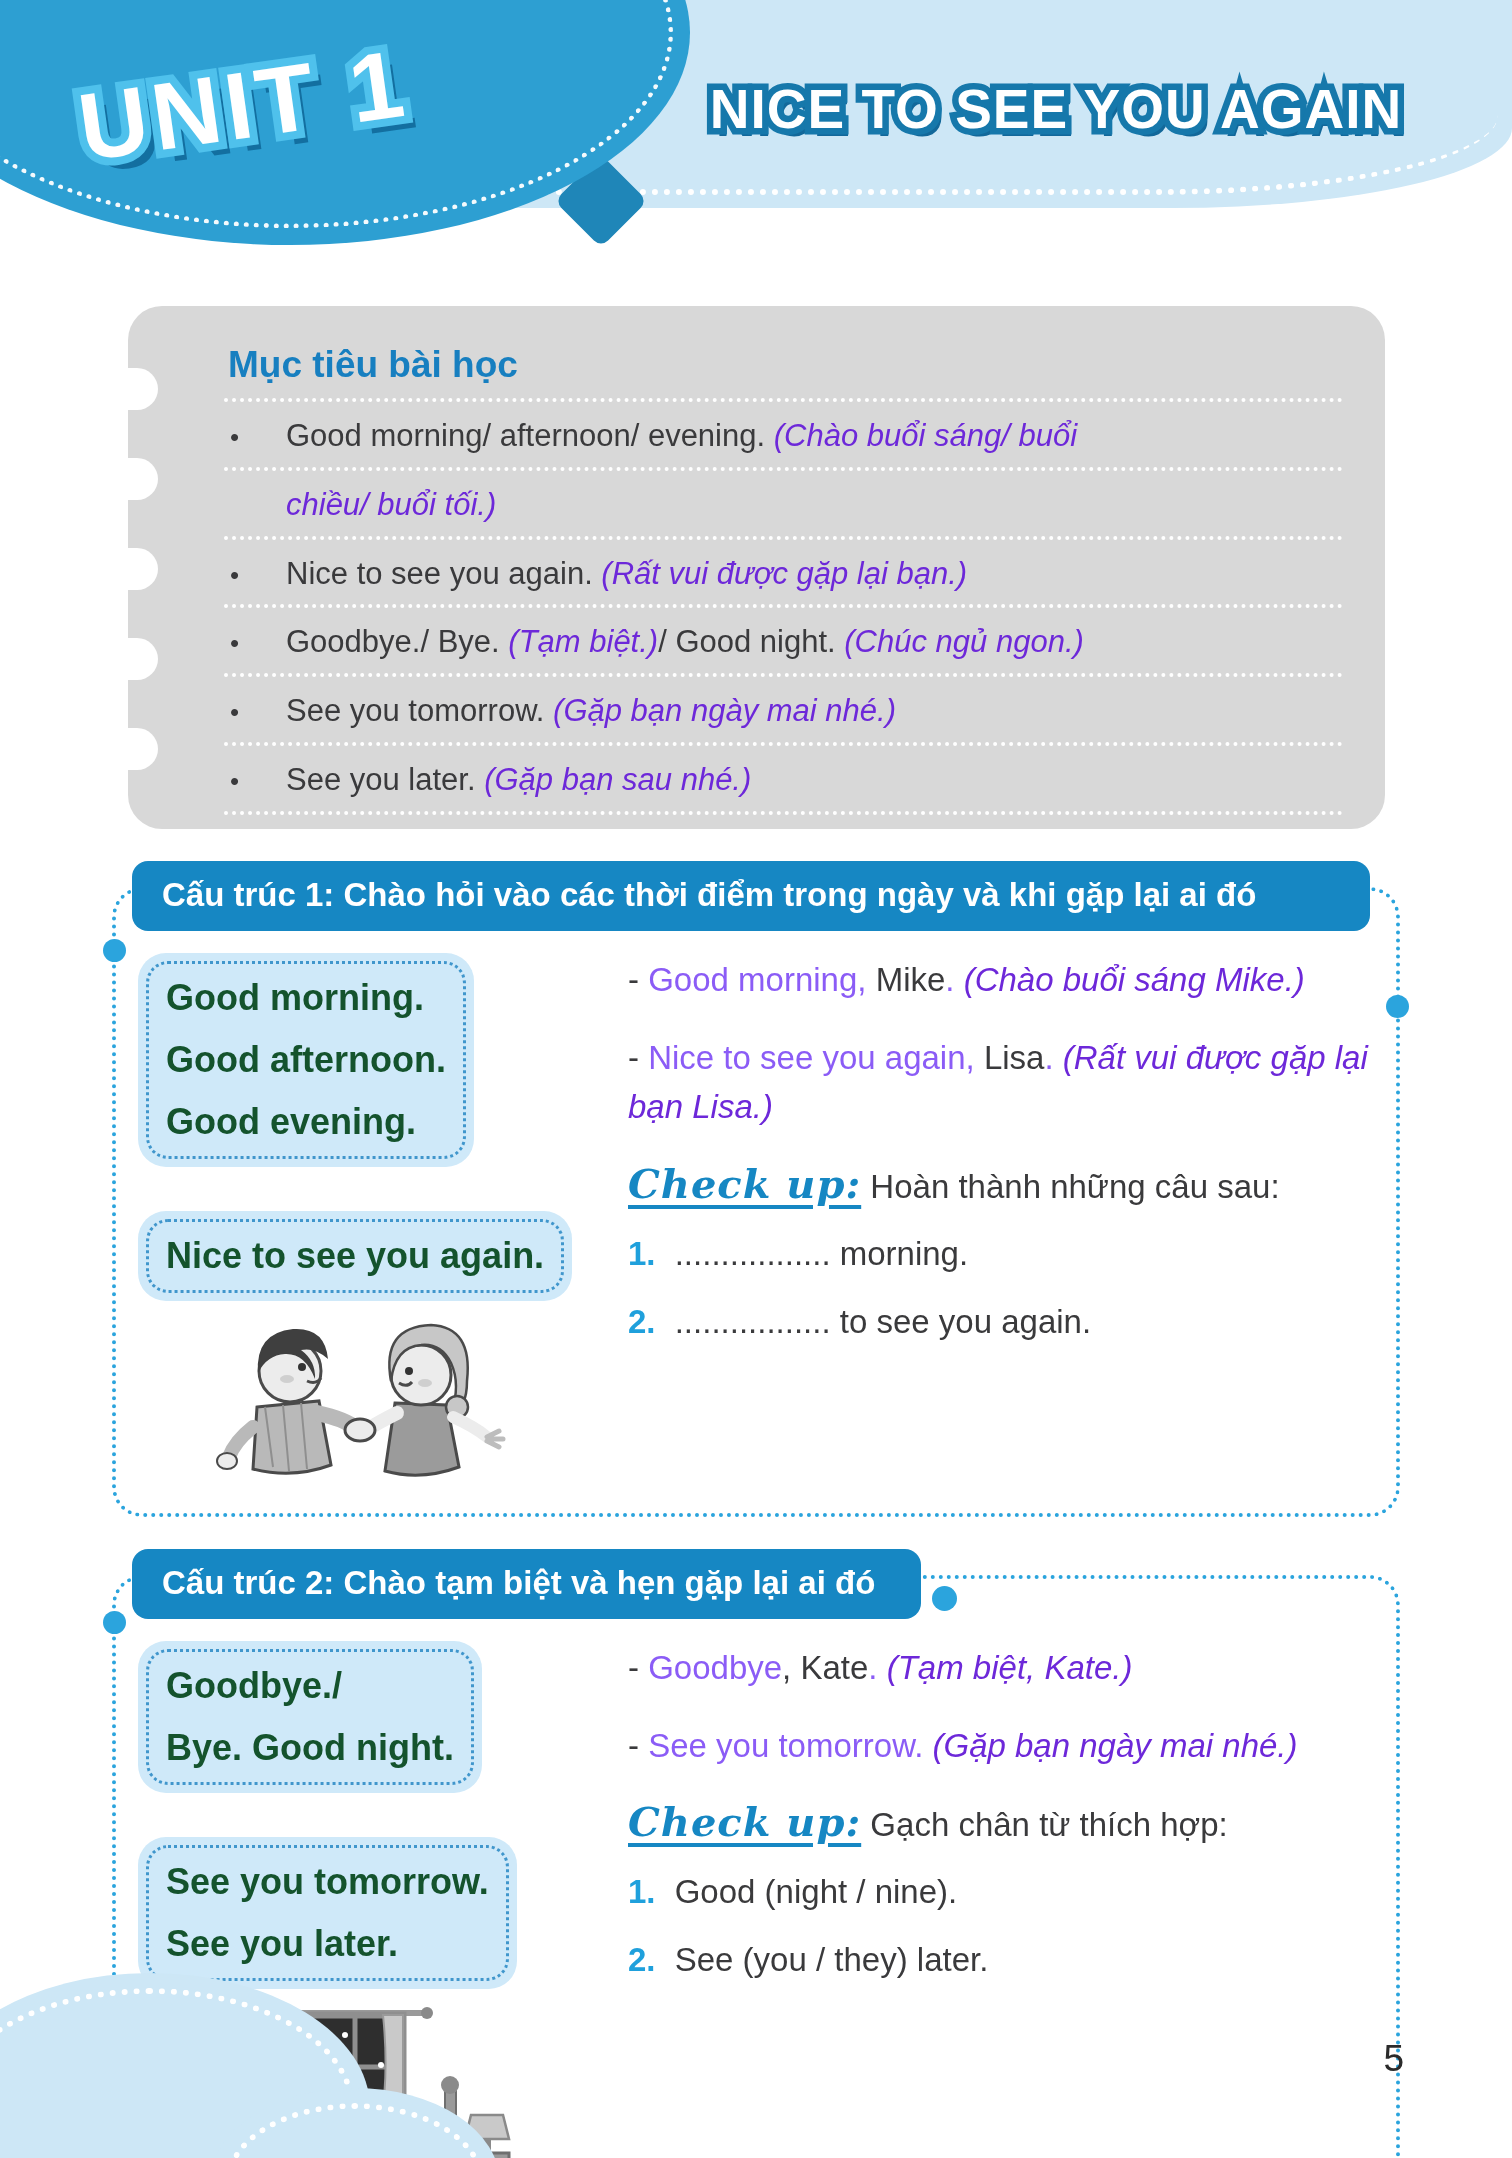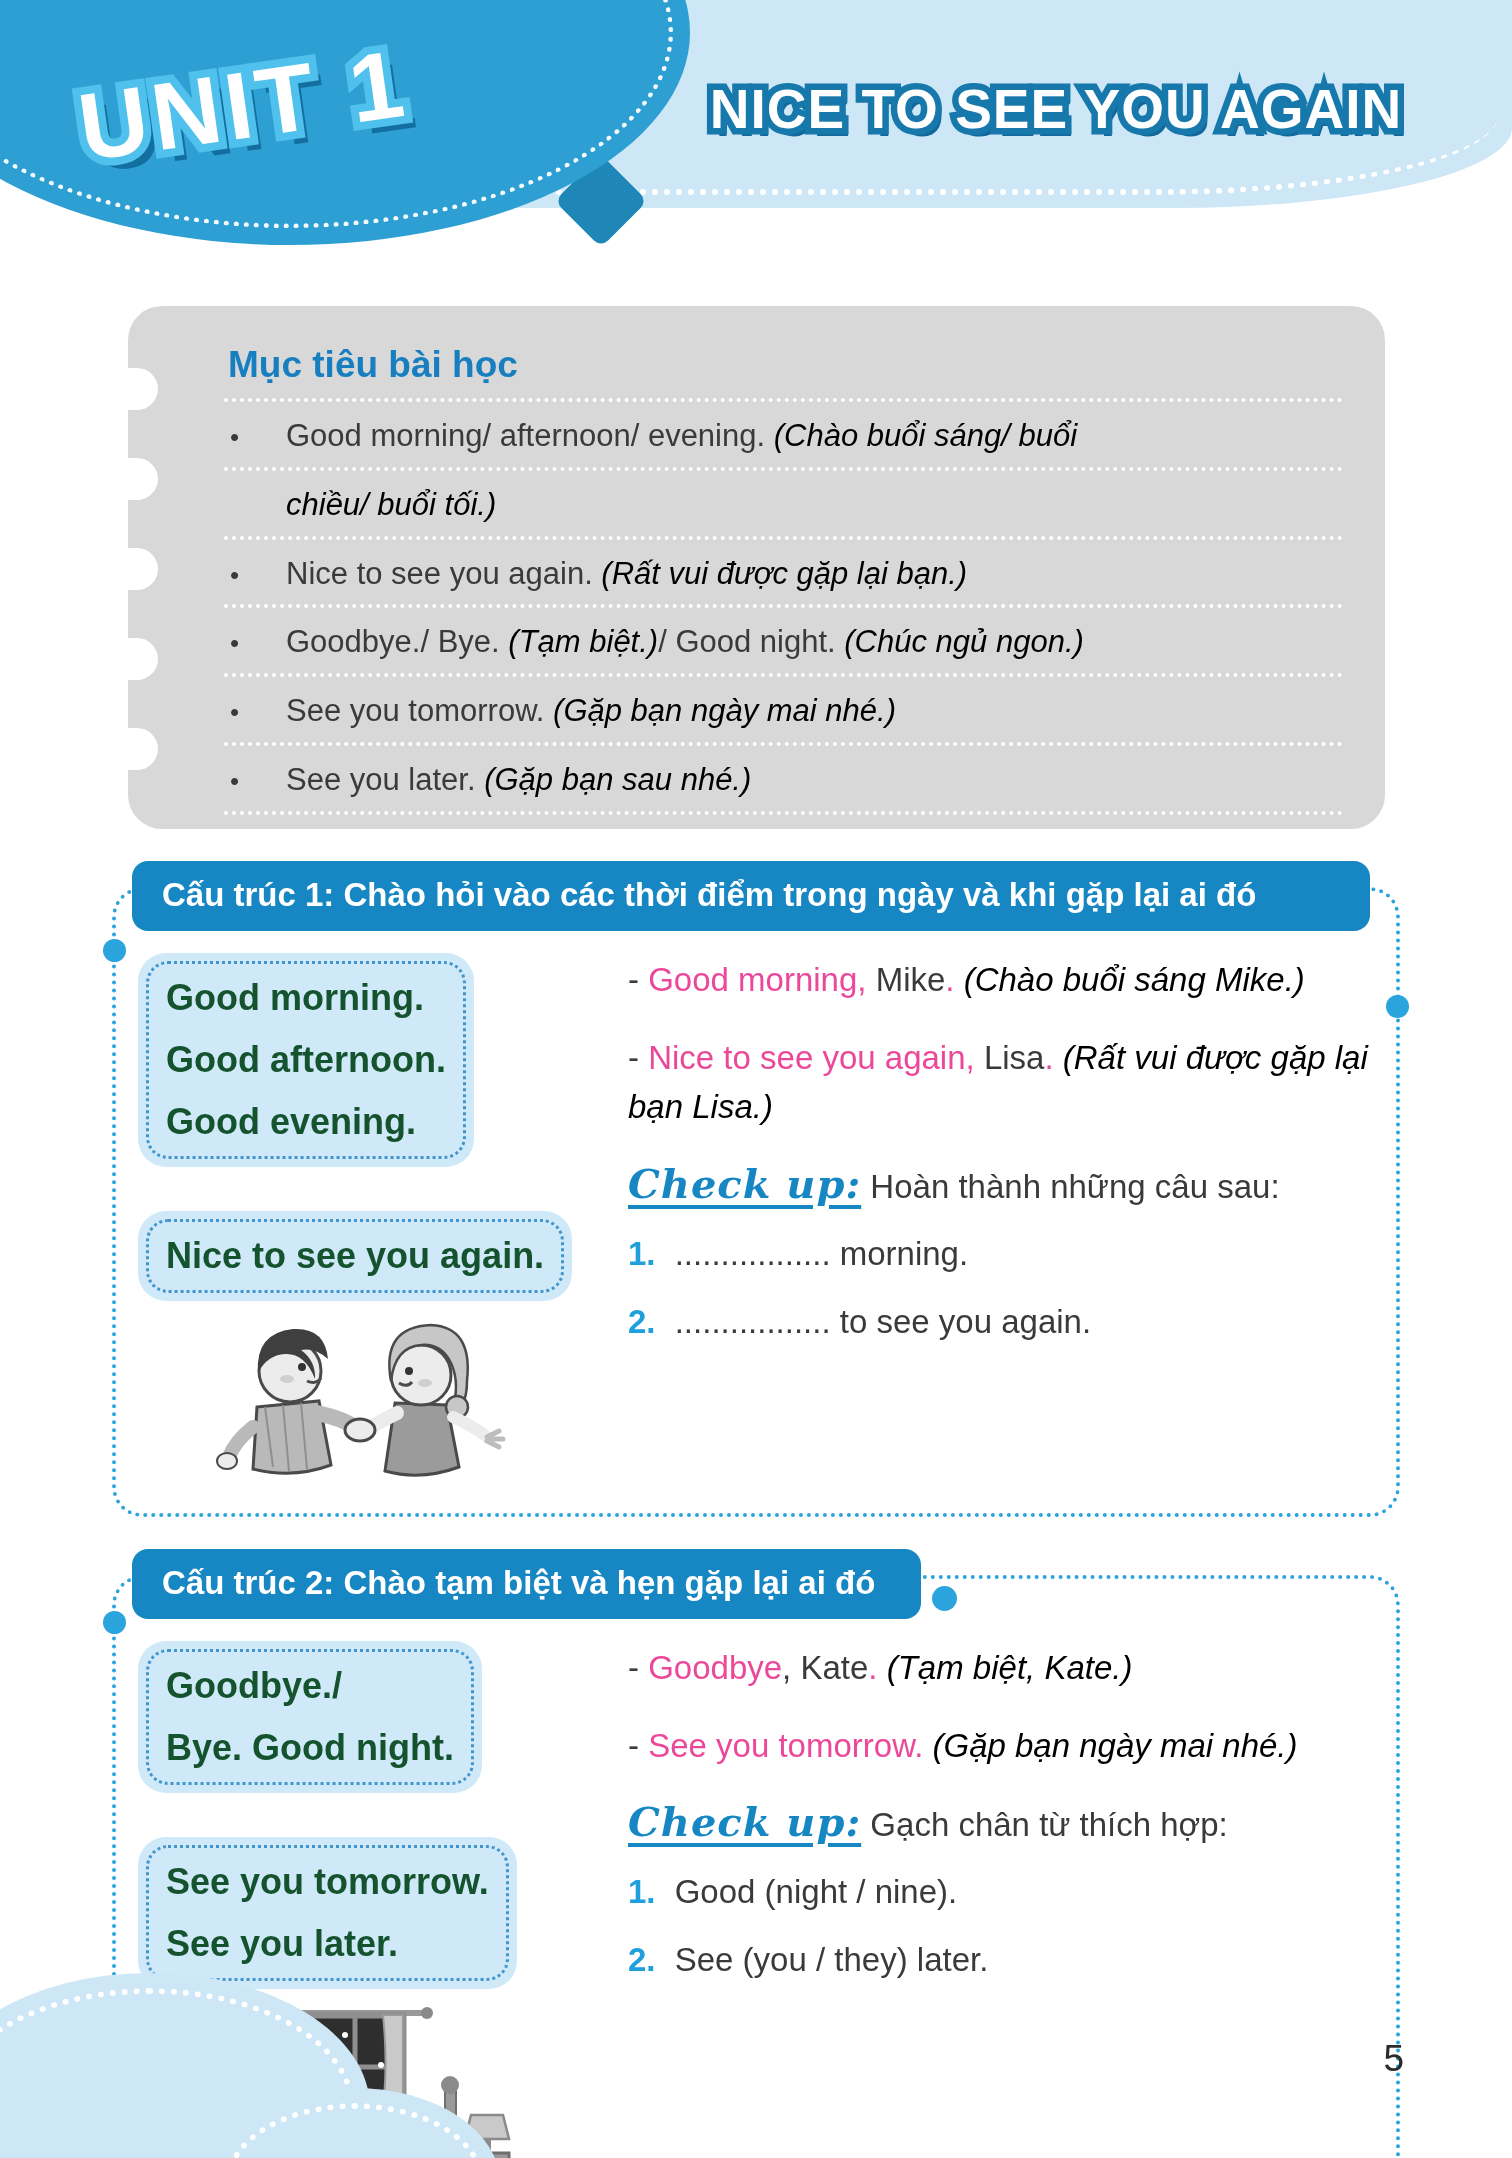--- a/index.html
+++ b/index.html
@@ -30,22 +30,22 @@
 
   
   .objectives{position:relative;margin:58px 127px 0 128px;background:#d8d8d8;border-radius:34px;
               padding:36px 42px 14px 96px;}
   .obj-title{margin:0;color:#177fc0;font-size:37px;font-weight:700;padding:2px 0 12px 4px;
               border-bottom:4px dotted #fff;}
   .obj-row{display:flex;align-items:baseline;padding:15px 0 11px;border-bottom:4px dotted #fff;
               font-size:31px;line-height:1.25;}
   .obj-bullet{flex:0 0 56px;padding-left:6px;font-size:26px;color:#3a3a3c;}
   .seg-dark{color:#3a3a3c;}
-  .seg-viet{color:#000000;font-style:italic;}
-  .seg-cyan{color:#ec4899;text-align:center;}
+  .seg-viet{color:#6d28d9;font-style:italic;}
+  .seg-cyan{color:#8b5cf6;text-align:center;}
   .notch{position:absolute;left:-30px;width:60px;height:42px;background:#fff;border-radius:21px;}
 
   
   .section{position:relative;margin:58px 112px 0;border:4px dotted #2ba4dd;border-radius:30px;
            padding:16px 24px 26px 18px;}
   .section-bar{position:relative;z-index:2;background:#1687c3;color:#fff;font-weight:700;
            font-size:33px;line-height:1.35;border-radius:16px;padding:12px 30px 14px;margin:-46px 2px 16px -2px;}
   .s2 .section-bar{width:fit-content;padding-right:46px;}
   .corner-dot{position:absolute;width:23px;height:23px;border-radius:50%;background:#2ba4dd;z-index:3;}
   .s1 .dot-l{left:-13px;top:48px;}

